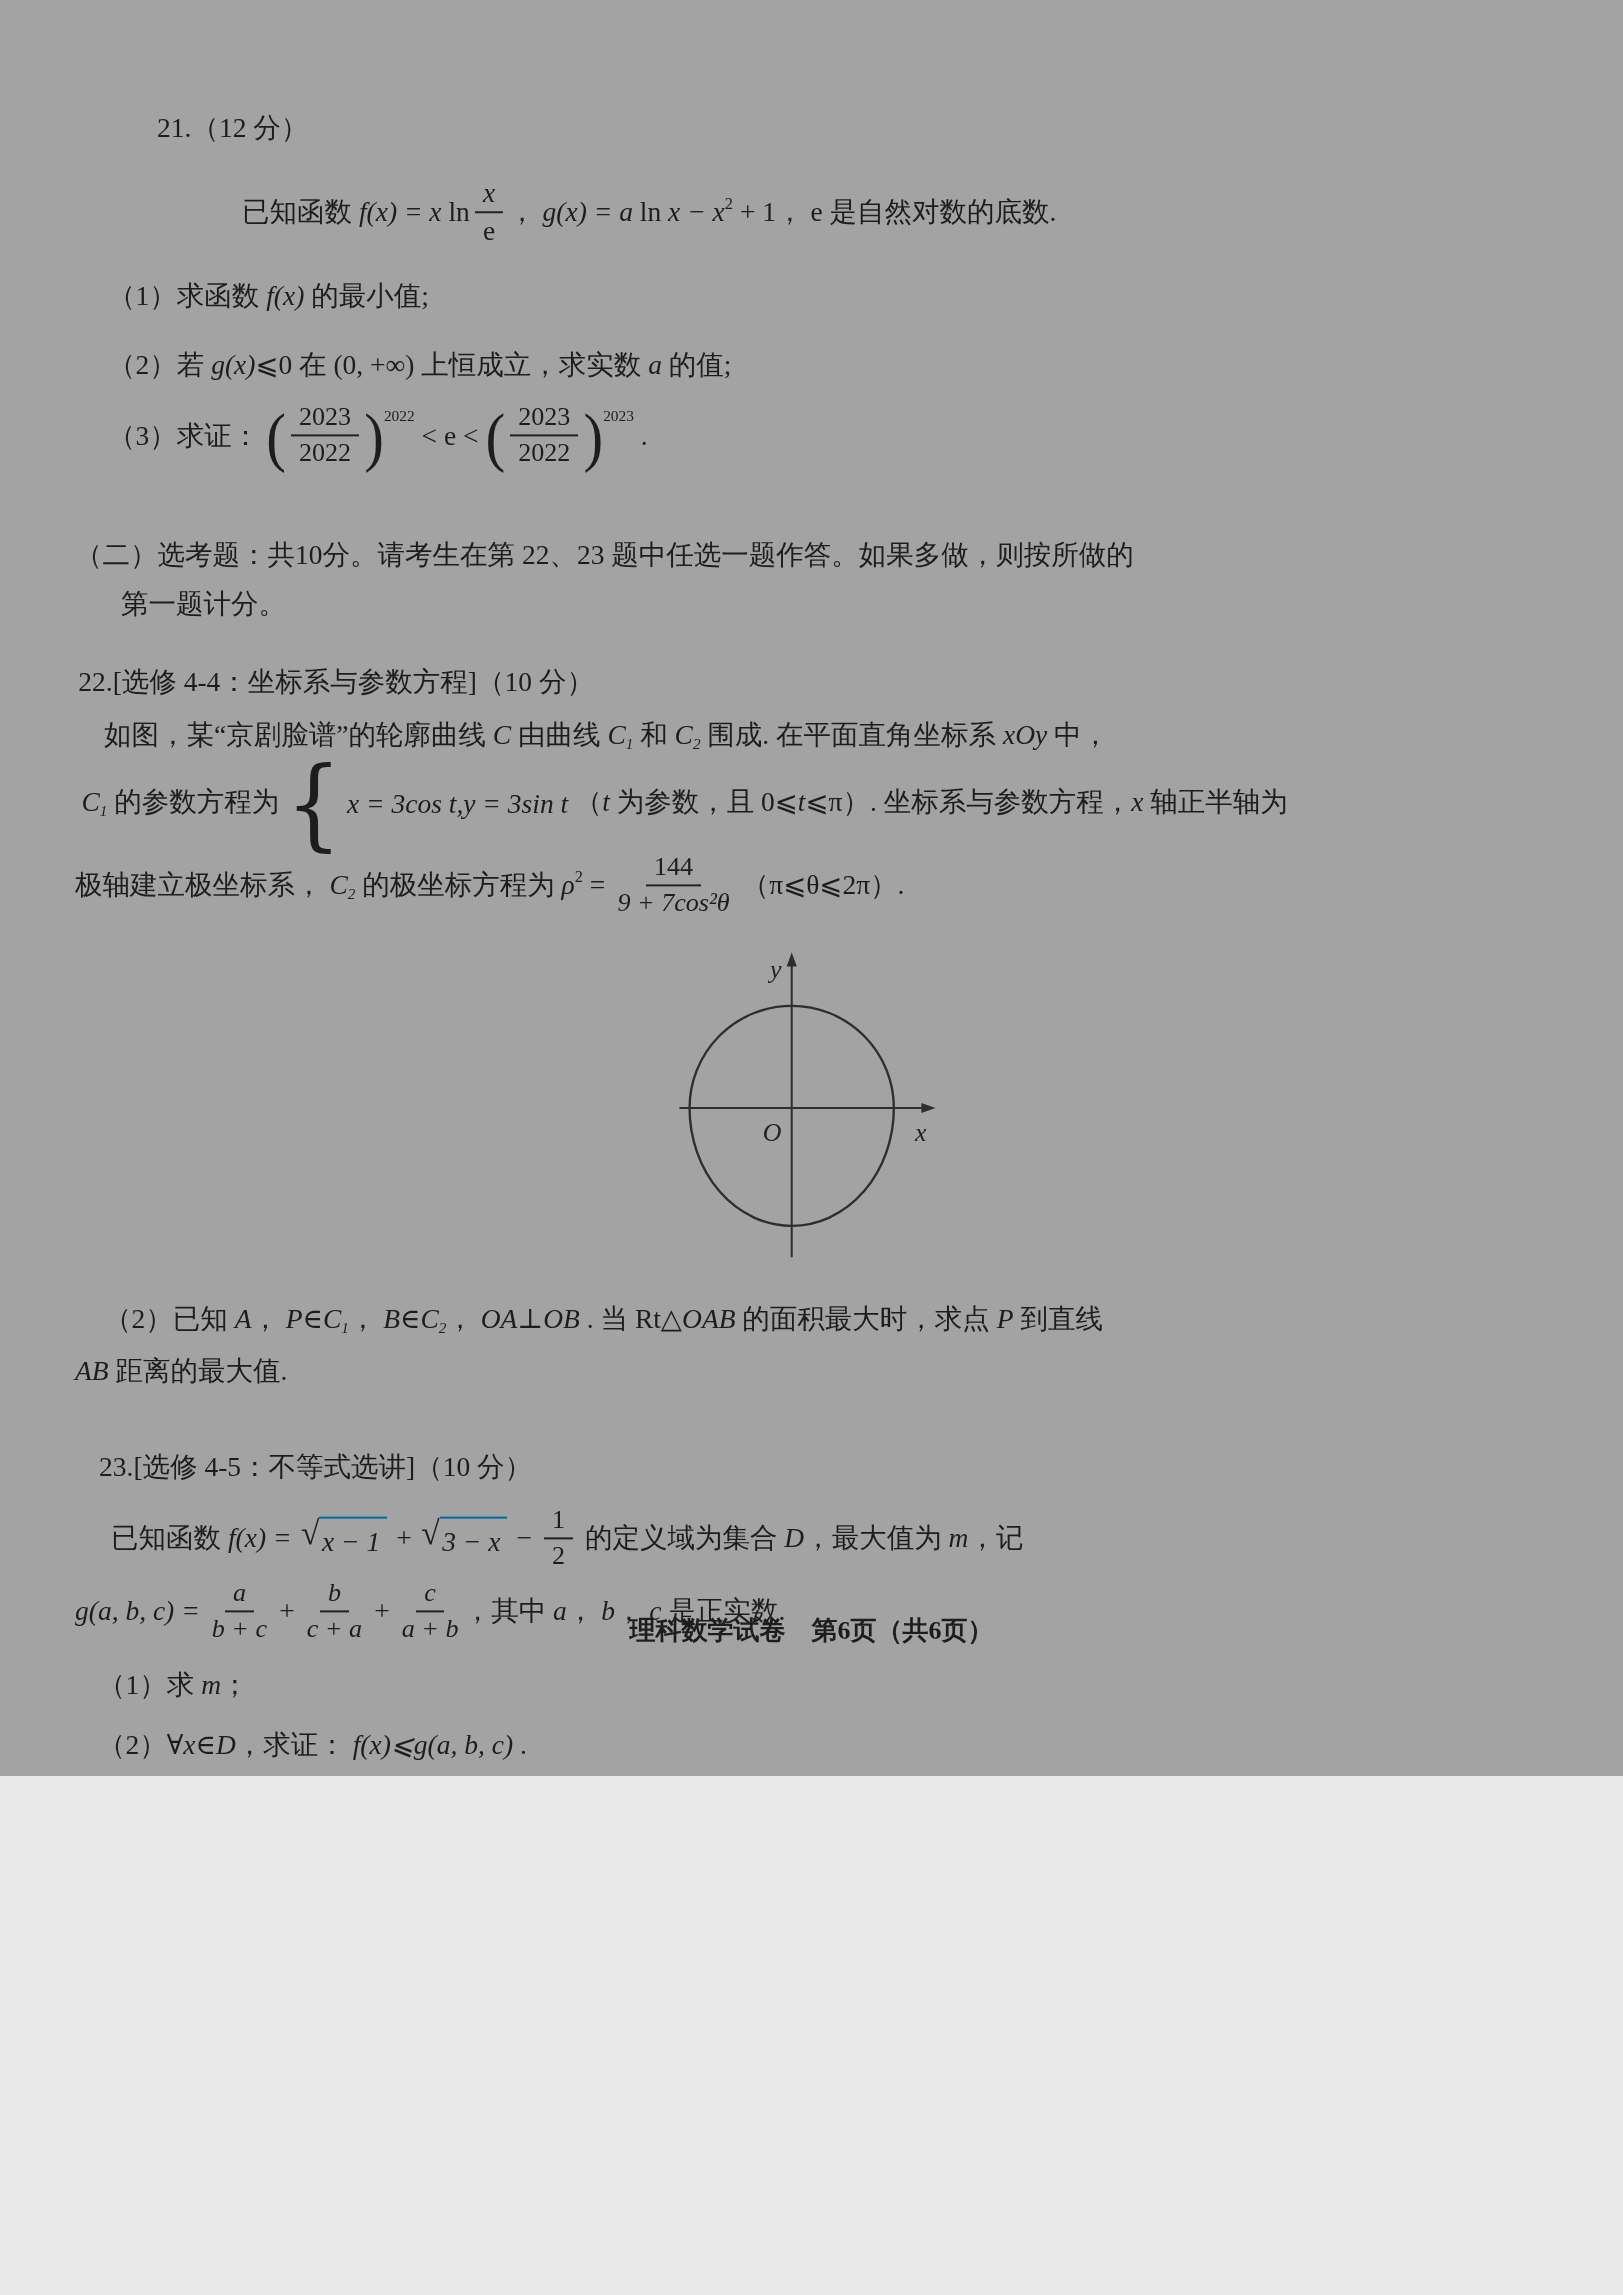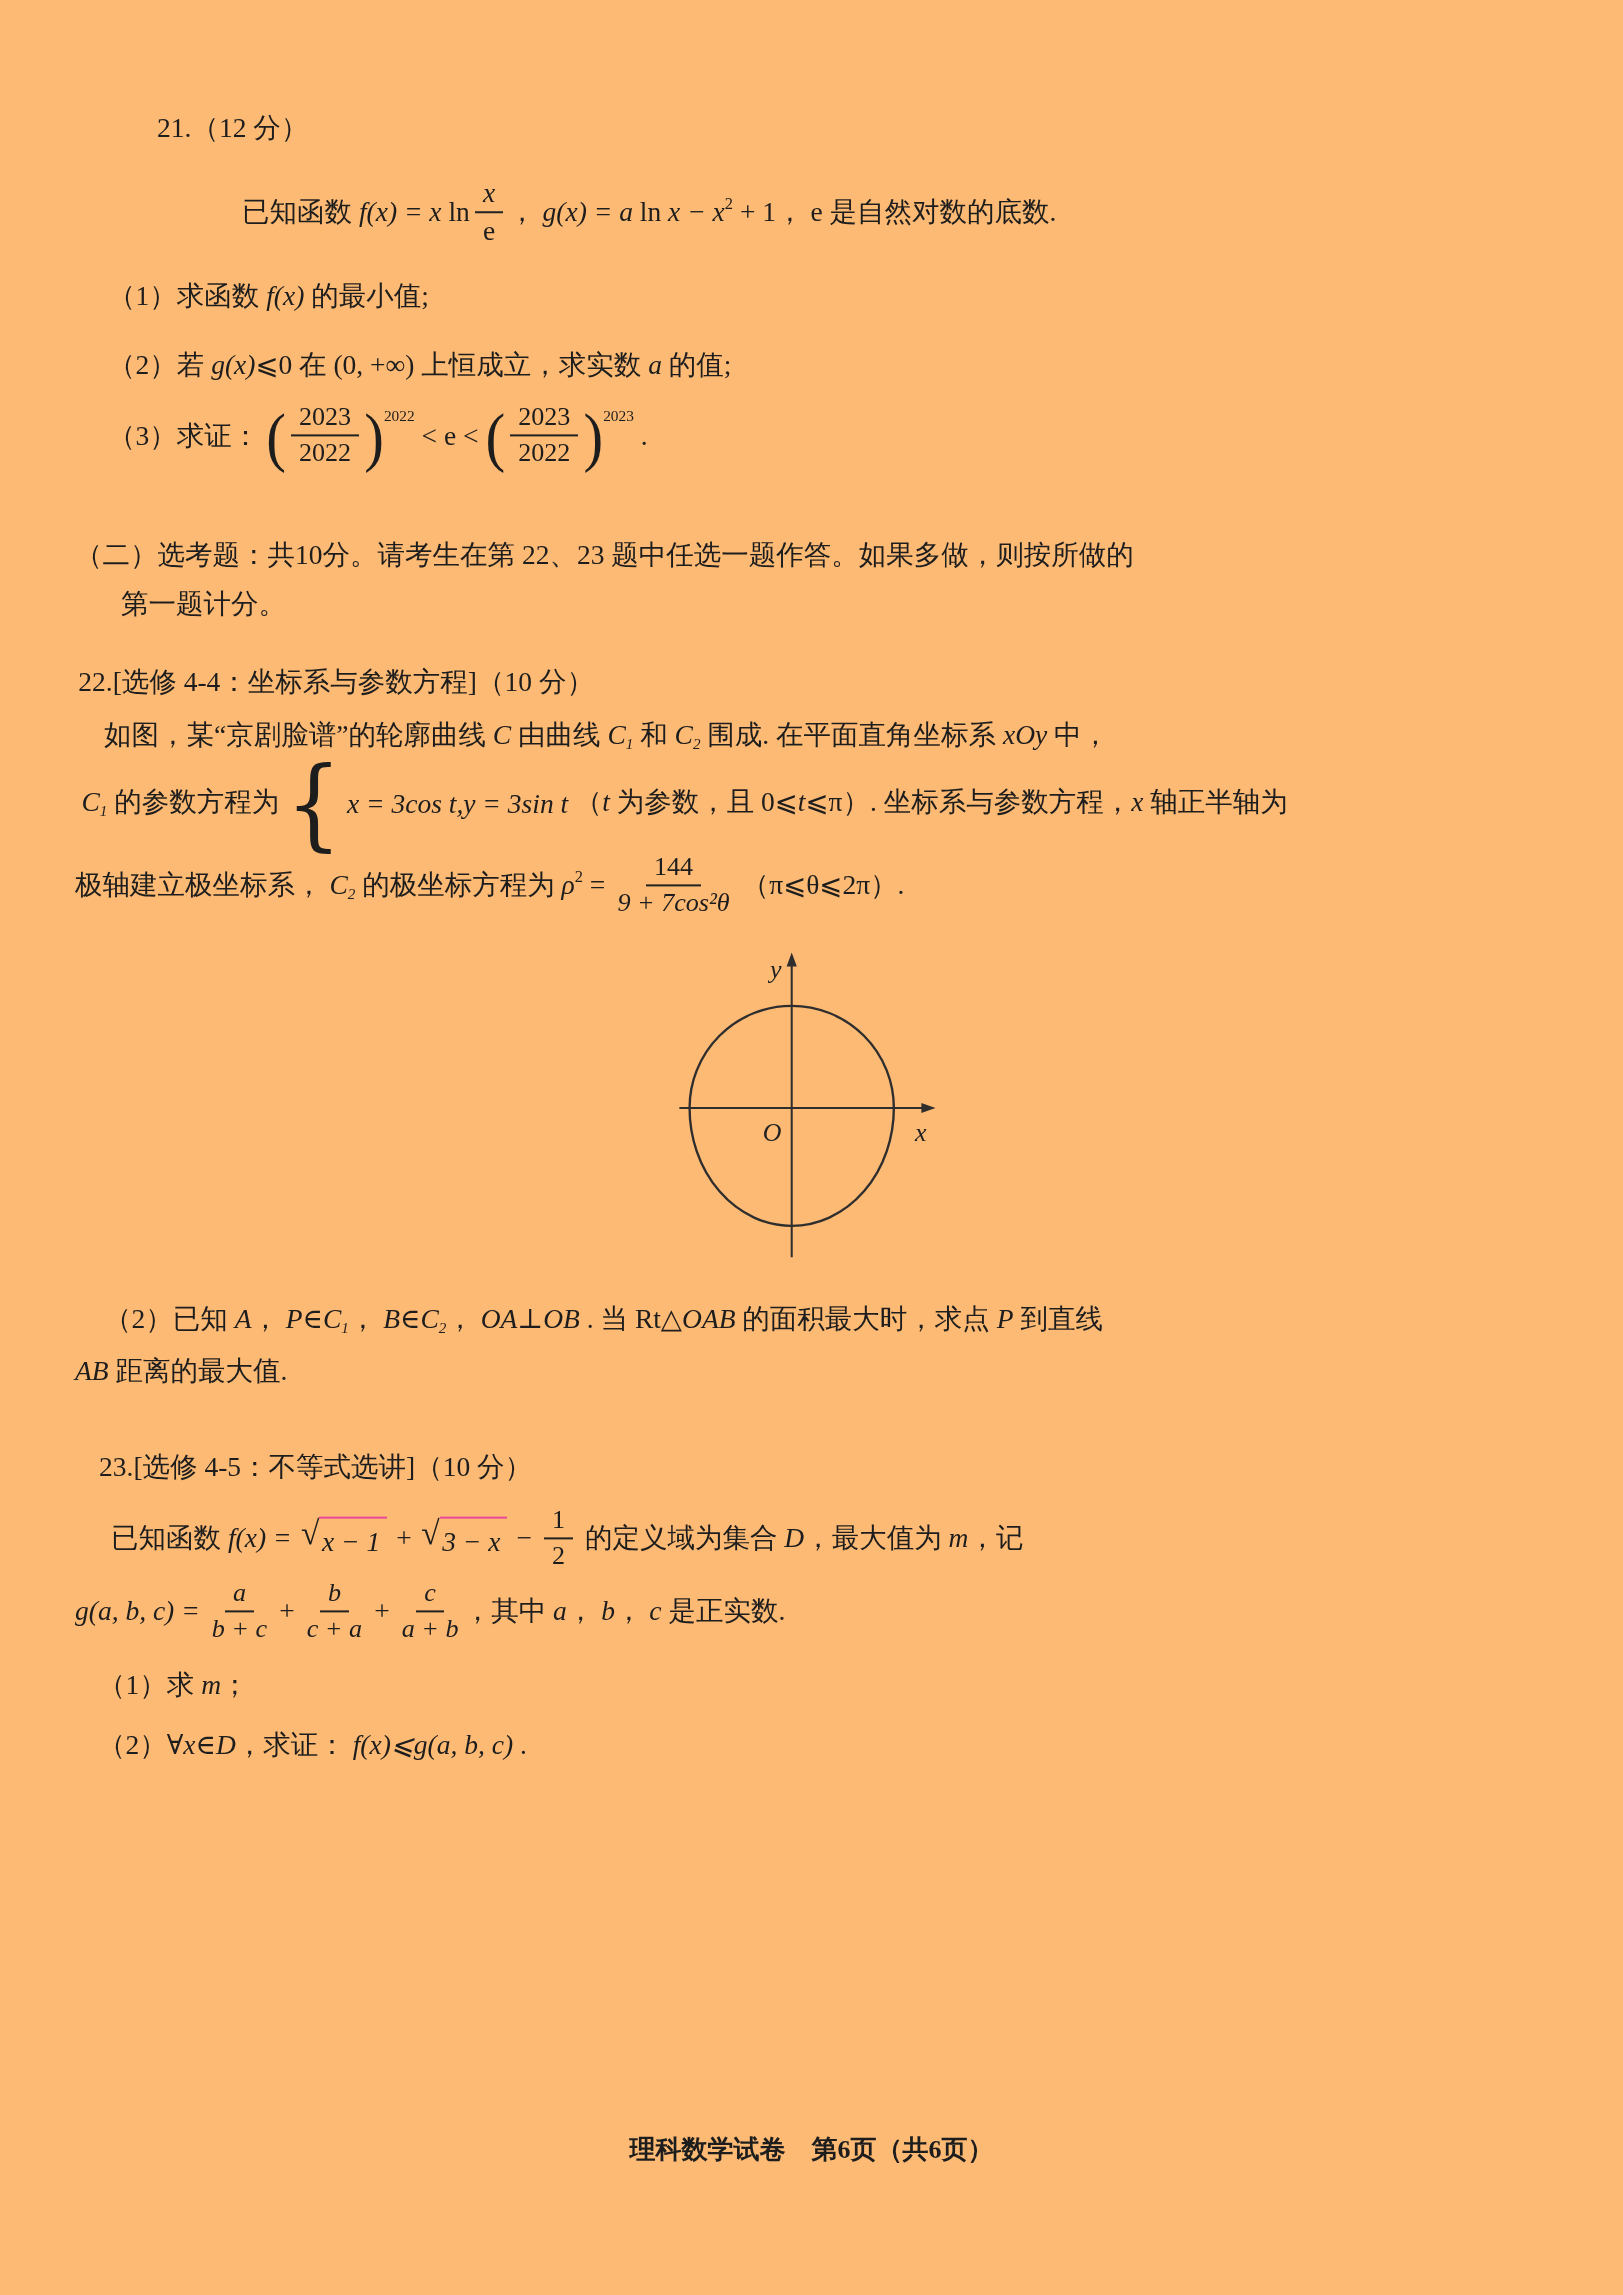--- a/index.html
+++ b/index.html
@@ -1,19 +1,19 @@
 <!DOCTYPE html>
 <html style="font-size:10.5px"><head>
 <meta charset="utf-8">
 <style>
   * { margin:0; padding:0; box-sizing:border-box; }
   html,body { background:#e9e9e9; }
   .sheet {
-    width:1623px; height:2295px; position:relative;
-    background:#fdba74; color:#1d1d1d;
+    width:1623px; height:1776px; position:relative;
+    background:#a3a3a3; color:#1d1d1d;
     font-family:"Liberation Serif","DejaVu Serif",serif;
     overflow:hidden;
   }
   .content { position:absolute; left:75px; top:110px; right:92px; }
   .line { font-size:27.5px; line-height:1.55; white-space:nowrap; }
   .qhead { font-size:27.5px; }
   .cjk { font-family:Liberation Serif, serif; }
   .mi  { font-family:"Liberation Serif","DejaVu Serif",serif; font-style:italic; }
   .mr  { font-family:"Liberation Serif","DejaVu Serif",serif; font-style:normal; }
   .exp { font-size:0.6em; vertical-align:0.75em; }
@@ -25,21 +25,21 @@
   .frac .den { padding-top:2px; }
   .fracsm { font-size:0.95em; }
   .bigp { font-size:2.15em; font-weight:300; display:inline-block;
           vertical-align:middle; line-height:0.8; transform:scaleY(1.12); }
   .cases { display:inline-flex; align-items:center; vertical-align:middle; margin:0 6.5px; }
   .cases .brace { font-size:3.2em; font-weight:200; line-height:0.85;
                   transform:scaleY(1.12); font-family:"DejaVu Serif",serif; }
   .cases .rows { display:flex; row-gap:5.2px; margin-left:5.2px; text-align:left; }
   .sqrt { display:inline-flex; align-items:flex-start; vertical-align:middle; margin:0 2.6px; transform:translateY(-0.05em); }
   .sqrt .rad { font-size:1.22em; line-height:0.95; }
-  .sqrt .cand { border-top:2px solid #ec4899; padding:2.6px 6.5px 0 2.6px; }
+  .sqrt .cand { border-top:2px solid #0369a1; padding:2.6px 6.5px 0 2.6px; }
   .fig { display:flex; justify-content:center; margin-top:22px; }
   .axis { stroke:#2e2e2e; stroke-width:2.6; }
   .curve { stroke:#2e2e2e; stroke-width:3; fill:none; }
   .figlabel { font-family:"Liberation Serif","DejaVu Serif",serif; font-style:italic;
               font-size:33px; fill:#222; }
   .footer { position:absolute; left:0; right:0; bottom:128px; text-align:center;
             font-size:26px; font-weight:600; }
   
   .q21-heading { margin-left:82px; }
   .q21-intro   { margin-left:167px; margin-top:34px; }

